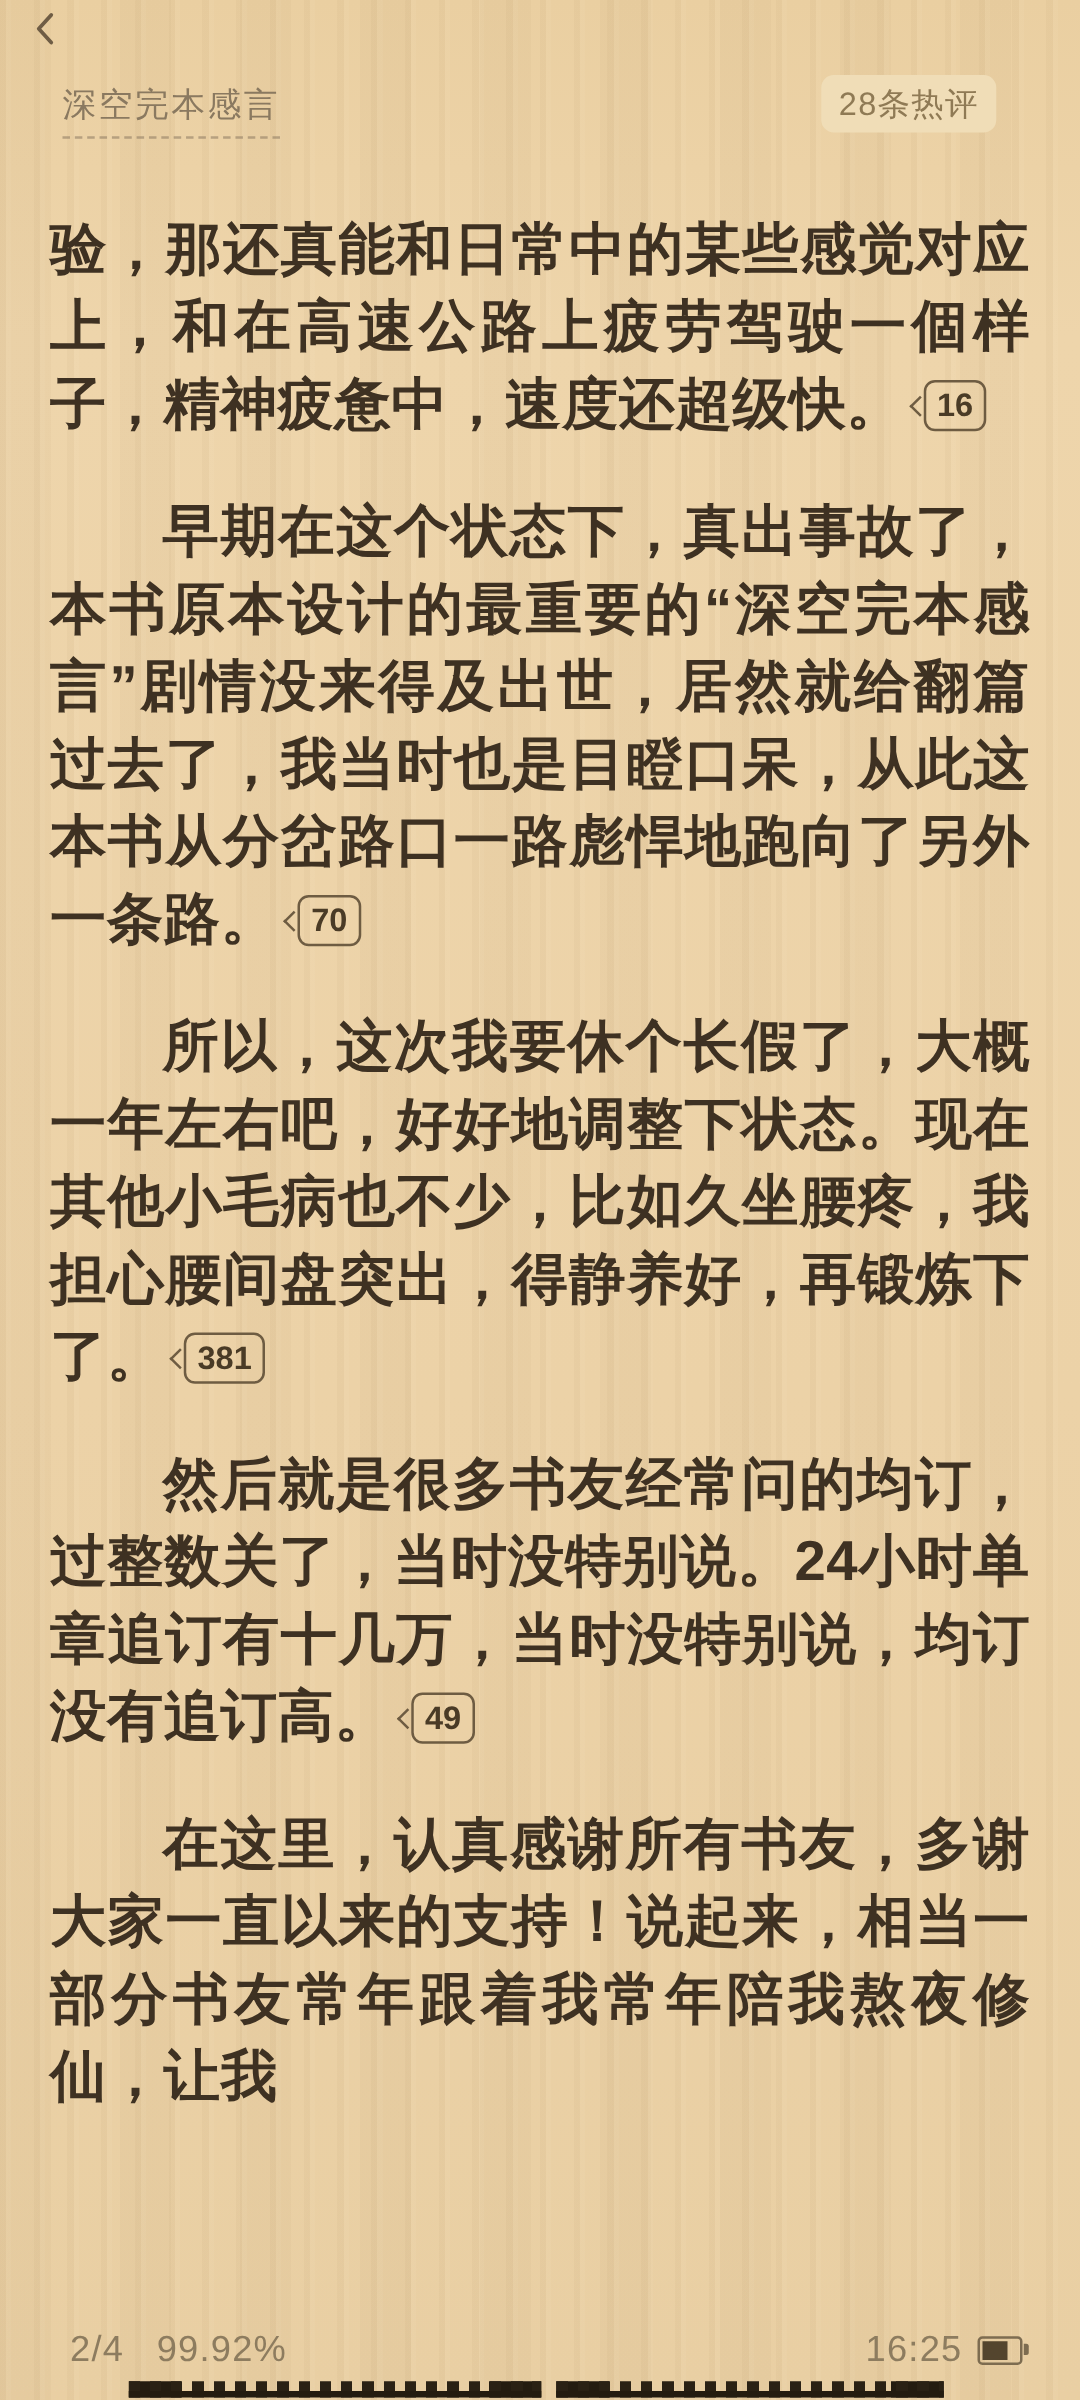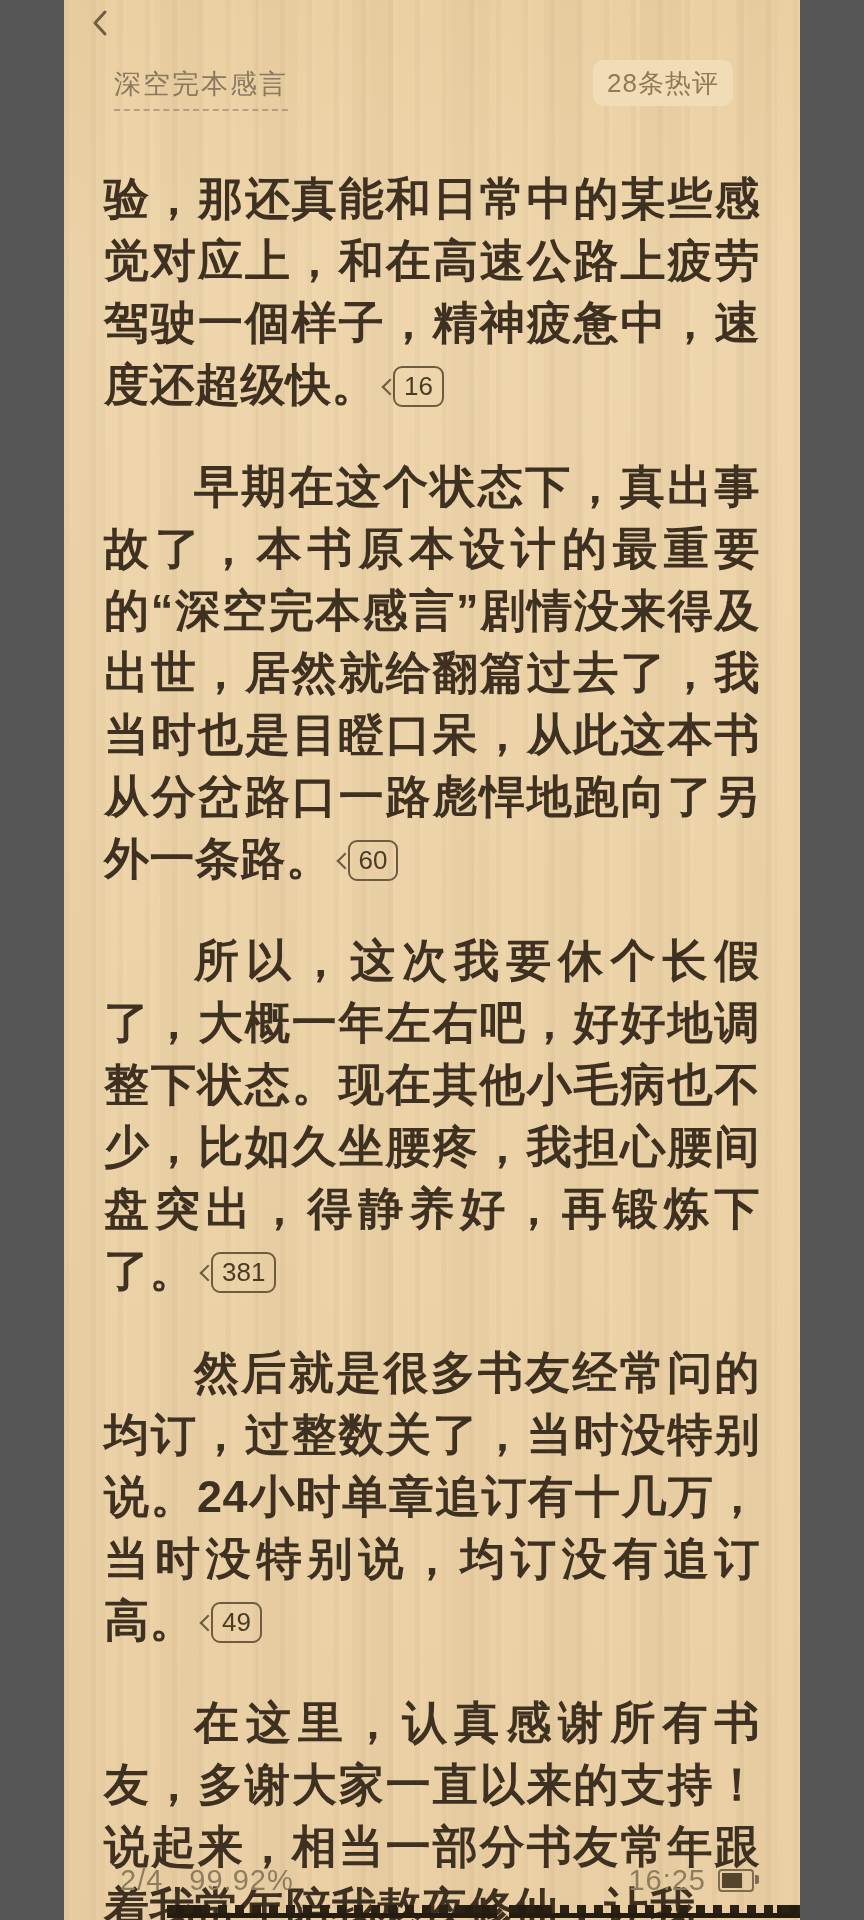--- a/index.html
+++ b/index.html
@@ -1,18 +1,18 @@
 <!DOCTYPE html>
 <html><head>
 <meta charset="utf-8">
 <style>
   html,body{margin:0;padding:0;background:#555;}
   .screen{
     position:relative;
-    width:736px;height:1920px;
+    width:864px;height:1920px;
     margin:0 auto;
     overflow:hidden;
     font-family:"Liberation Sans","DejaVu Sans",sans-serif;
     background:linear-gradient(180deg,#eacfa1 0%,#eed5ab 14%,#ecd2a7 58%,#e9cfa3 100%);
   }
   
   .grain{
     position:absolute;inset:0;pointer-events:none;
     background:
       repeating-linear-gradient(90deg,rgba(120,85,40,.04) 0 5px,rgba(255,246,226,.05) 5px 9px,transparent 9px 27px),
@@ -39,21 +39,21 @@
     font-size:45px;line-height:62px;letter-spacing:.5px;
     color:#3e3122;font-weight:600;
     text-align:justify;text-justify:inter-character;
   }
   .content p{margin:0 0 40px 0;}
   .content p.indent{text-indent:2em;}
   .cbadge{
     display:inline-block;position:relative;
     margin-left:16px;padding:0 9px;
     border:2px solid #6e5c42;border-radius:9px;
-    font-size:26px;line-height:37px;font-weight:400;
+    font-size:26px;line-height:37px;font-weight:700;
     color:#4a3b26;vertical-align:5px;letter-spacing:0;
     text-indent:0;white-space:nowrap;
   }
   .cbadge::before{
     content:"";position:absolute;left:-11px;top:50%;
     width:10px;height:10px;
     transform:translateY(-50%) rotate(45deg);
     border-left:2px solid #6e5c42;border-bottom:2px solid #6e5c42;
   }
   .status{
@@ -95,21 +95,21 @@
       <polyline points="15,4 5,15 15,26" fill="none" stroke="#6f5d45" stroke-width="3" stroke-linecap="round" stroke-linejoin="round"></polyline>
     </svg>
   </div>
 
   <div class="title">深空完本感言</div>
 
   <div class="hot-badge">28条热评</div>
 
   <div class="content">
       <p><span>验，那还真能和日常中的某些感觉对应上，和在高速公路上疲劳驾驶一個样子，精神疲惫中，速度还超级快。</span><span class="cbadge"><span>16</span></span></p>
-      <p class="indent"><span>早期在这个状态下，真出事故了，本书原本设计的最重要的“深空完本感言”剧情没来得及出世，居然就给翻篇过去了，我当时也是目瞪口呆，从此这本书从分岔路口一路彪悍地跑向了另外一条路。</span><span class="cbadge"><span>60</span></span></p>
+      <p class="indent"><span>早期在这个状态下，真出事故了，本书原本设计的最重要的“深空完本感言”剧情没来得及出世，居然就给翻篇过去了，我当时也是目瞪口呆，从此这本书从分岔路口一路彪悍地跑向了另外一条路。</span><span class="cbadge"><span>70</span></span></p>
       <p class="indent"><span>所以，这次我要休个长假了，大概一年左右吧，好好地调整下状态。现在其他小毛病也不少，比如久坐腰疼，我担心腰间盘突出，得静养好，再锻炼下了。</span><span class="cbadge"><span>381</span></span></p>
       <p class="indent"><span>然后就是很多书友经常问的均订，过整数关了，当时没特别说。24小时单章追订有十几万，当时没特别说，均订没有追订高。</span><span class="cbadge"><span>49</span></span></p>
       <p class="indent"><span>在这里，认真感谢所有书友，多谢大家一直以来的支持！说起来，相当一部分书友常年跟着我常年陪我熬夜修仙，让我</span></p>
     </div>
 
   <div class="status">
     <div class="lft">
       <span>2/4</span><span>99.92%</span>
     </div>
     <div class="rgt">

